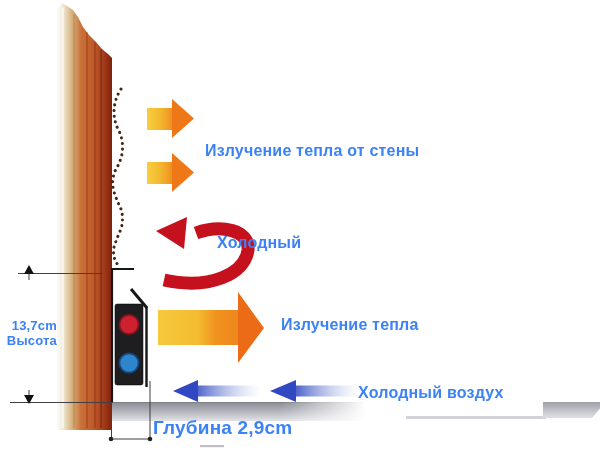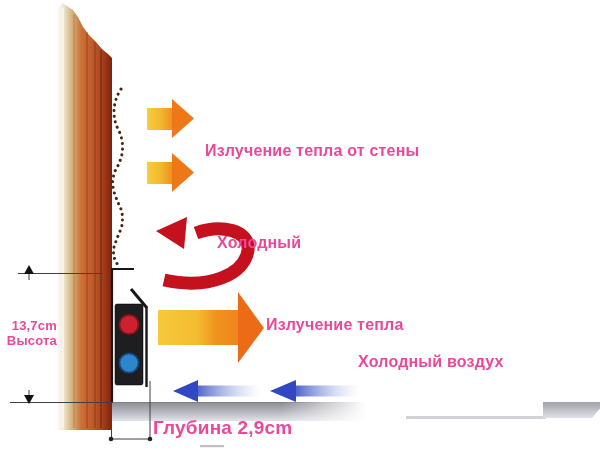--- a/index.html
+++ b/index.html
@@ -3,21 +3,21 @@
 <meta charset="utf-8">
 <style>
   html,body{margin:0;padding:0;background:#ffffff;}
   #canvas{
     position:relative;width:600px;height:454px;background:#ffffff;overflow:hidden;
     font-family:"Liberation Sans","DejaVu Sans",sans-serif;color:#141414;
   }
   .abs{position:absolute;}
   svg{position:absolute;left:0;top:0;}
   .label{
-    position:absolute;font-weight:bold;color:#ec4899;white-space:nowrap;
+    position:absolute;font-weight:bold;color:#3b82f6;white-space:nowrap;
     letter-spacing:0.2px;
   }
   .label-lg{font-size:16px;}
   .label-sm{font-size:13px;line-height:15px;}
   .height-dim{left:0;top:318px;width:57px;text-align:right;}
   
   .floor-main{
     left:57px;top:402px;width:312px;height:18px;
     border-top:1.5px solid #7e7f87;
     background:linear-gradient(180deg,#8f9098 0%,#a4a5ad 28%,#c6c7cd 68%,#e3e4e9 100%);
@@ -142,23 +142,23 @@
       <circle cx="111" cy="439" r="2.3" fill="#222" stroke="none"></circle>
       <circle cx="150" cy="439" r="2.3" fill="#222" stroke="none"></circle>
       <rect x="200" y="445" width="24" height="2.2" fill="#bfbfc5" stroke="none"></rect>
     </g>
   </svg>
 
   <div class="label label-lg abs" style="left:205px;top:142px;">Излучение тепла от стены</div>
 
   <div class="label label-lg abs" style="left:217px;top:234px;">Холодный</div>
 
-  <div class="label label-lg abs" style="left:266px;top:316px;">Излучение тепла</div>
+  <div class="label label-lg abs" style="left:281px;top:316px;">Излучение тепла</div>
 
-  <div class="label label-lg abs" style="left:358px;top:353px;">Холодный воздух</div>
+  <div class="label label-lg abs" style="left:358px;top:384px;">Холодный воздух</div>
 
   <div class="label label-sm height-dim">
     <div>13,7cm</div>
     <div>Высота</div>
   </div>
 
   <div class="label label-sm abs" style="left:153px;top:420px;font-size:19px;">Глубина 2,9cm</div>
 
 </div>
 

